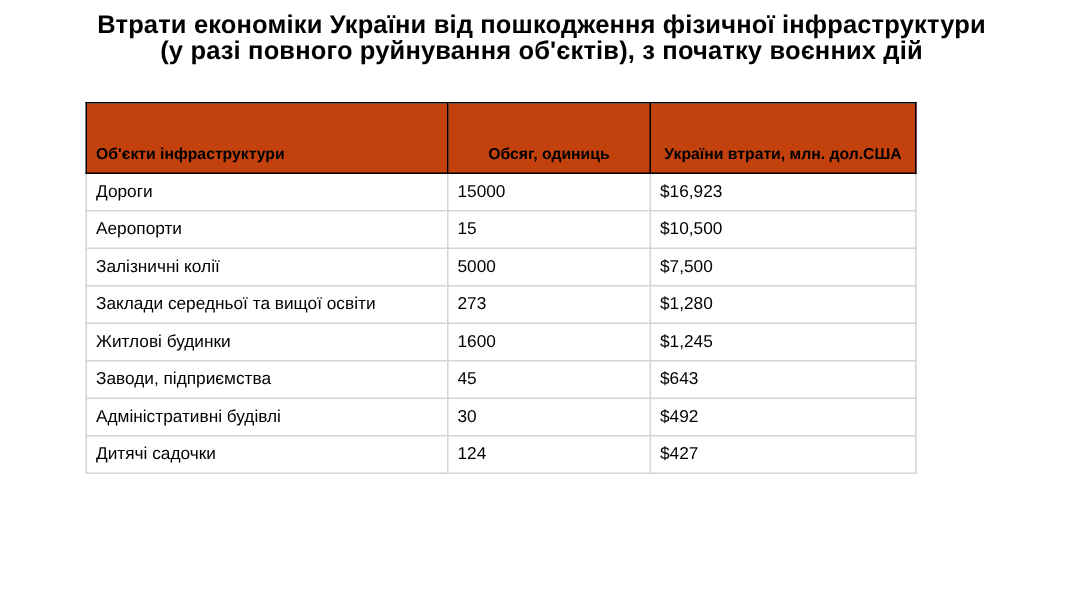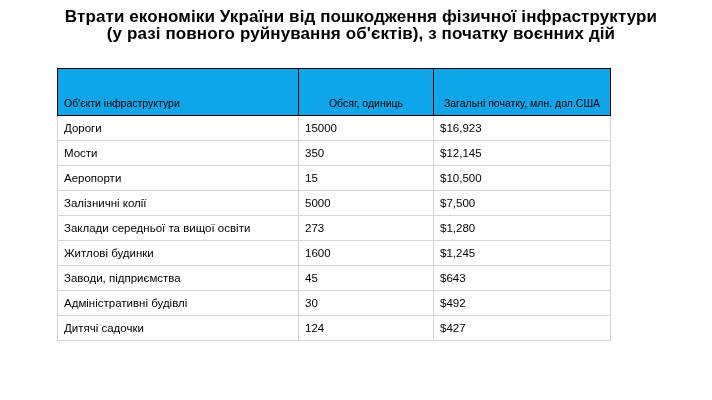--- a/index.html
+++ b/index.html
@@ -49,24 +49,24 @@
   }
   table.loss-table col.c-name  { width: 241px; }
   table.loss-table col.c-qty   { width: 135px; }
   table.loss-table col.c-loss  { width: 177px; }
 
   
   thead th {
     height: 40px;
     vertical-align: bottom;
     font-size: 10.5px;
-    font-weight: normal;
+    font-weight: bold;
     padding: 0 6px 6px 6px;
     border: 1px solid #000000;
-    background: #0ea5e9;
+    background: #c2410c;
     white-space: nowrap;
   }
   th.h-name { text-align: left; }
   th.h-qty  { text-align: center; }
   th.h-loss { text-align: center; }
 
   
   tbody td {
     height: 24px;
     vertical-align: middle;
@@ -96,33 +96,28 @@
     <table class="loss-table">
       <colgroup>
         <col class="c-name">
         <col class="c-qty">
         <col class="c-loss">
       </colgroup>
       <thead>
         <tr>
           <th class="h-name">Об'єкти інфраструктури</th>
           <th class="h-qty">Обсяг, одиниць</th>
-          <th class="h-loss">Загальні початку, млн. дол.США</th>
+          <th class="h-loss">України втрати, млн. дол.США</th>
         </tr>
       </thead>
       <tbody id="table-body">
           <tr>
             <td class="d-name">Дороги</td>
             <td class="d-qty">15000</td>
             <td class="d-loss">$16,923</td>
-          </tr>
-          <tr>
-            <td class="d-name">Мости</td>
-            <td class="d-qty">350</td>
-            <td class="d-loss">$12,145</td>
           </tr>
           <tr>
             <td class="d-name">Аеропорти</td>
             <td class="d-qty">15</td>
             <td class="d-loss">$10,500</td>
           </tr>
           <tr>
             <td class="d-name">Залізничні колії</td>
             <td class="d-qty">5000</td>
             <td class="d-loss">$7,500</td>

